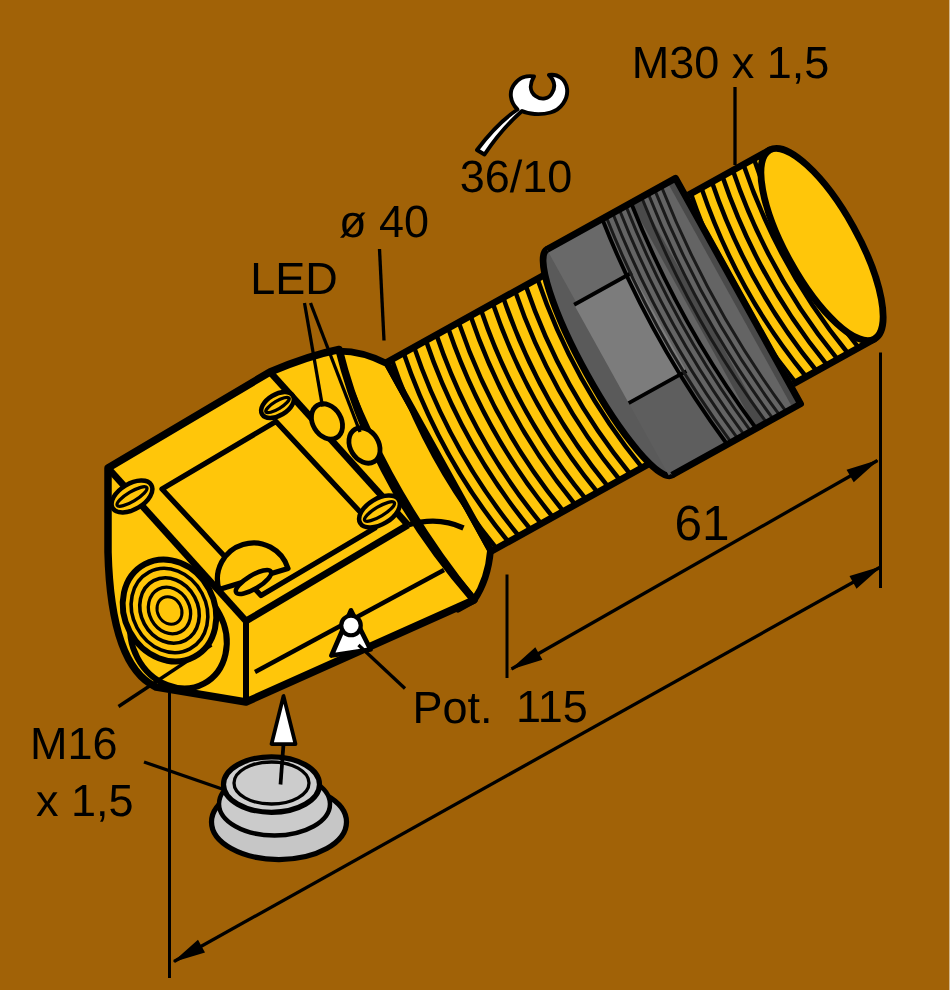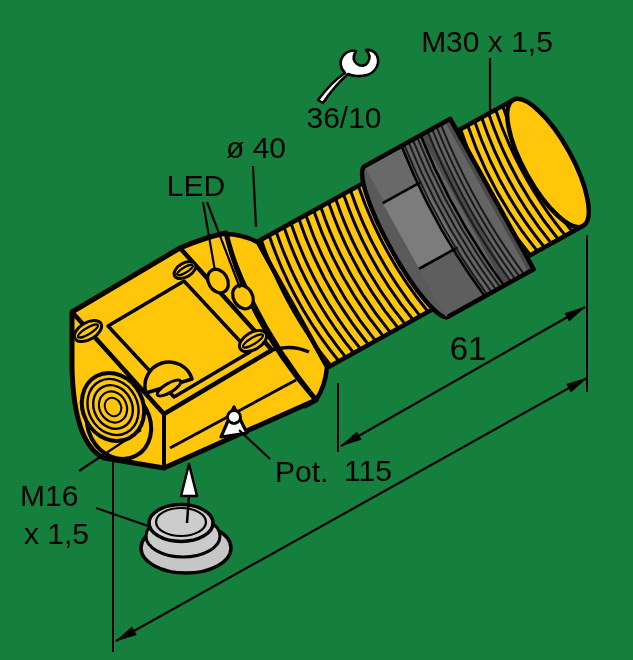--- a/index.html
+++ b/index.html
@@ -1,16 +1,16 @@
 <!DOCTYPE html>
 <html><head>
 <meta charset="utf-8">
 <style>
   html,body{margin:0;padding:0;background:#fff;width:633px;height:660px;overflow:hidden;}
-  .stage{position:relative;width:633px;height:660px;background:#15803d;}
+  .stage{position:relative;width:633px;height:660px;background:#a16207;}
   svg{display:block;}
   text{font-family:"Liberation Sans","DejaVu Sans",sans-serif;fill:#000;}
   .lbl{font-size:30px;}
   .lbl-big{font-size:33px;}
 </style>
 </head>
 <body>
 
 <div class="stage">
 <svg width="633" height="660" viewBox="0 0 633 660">

